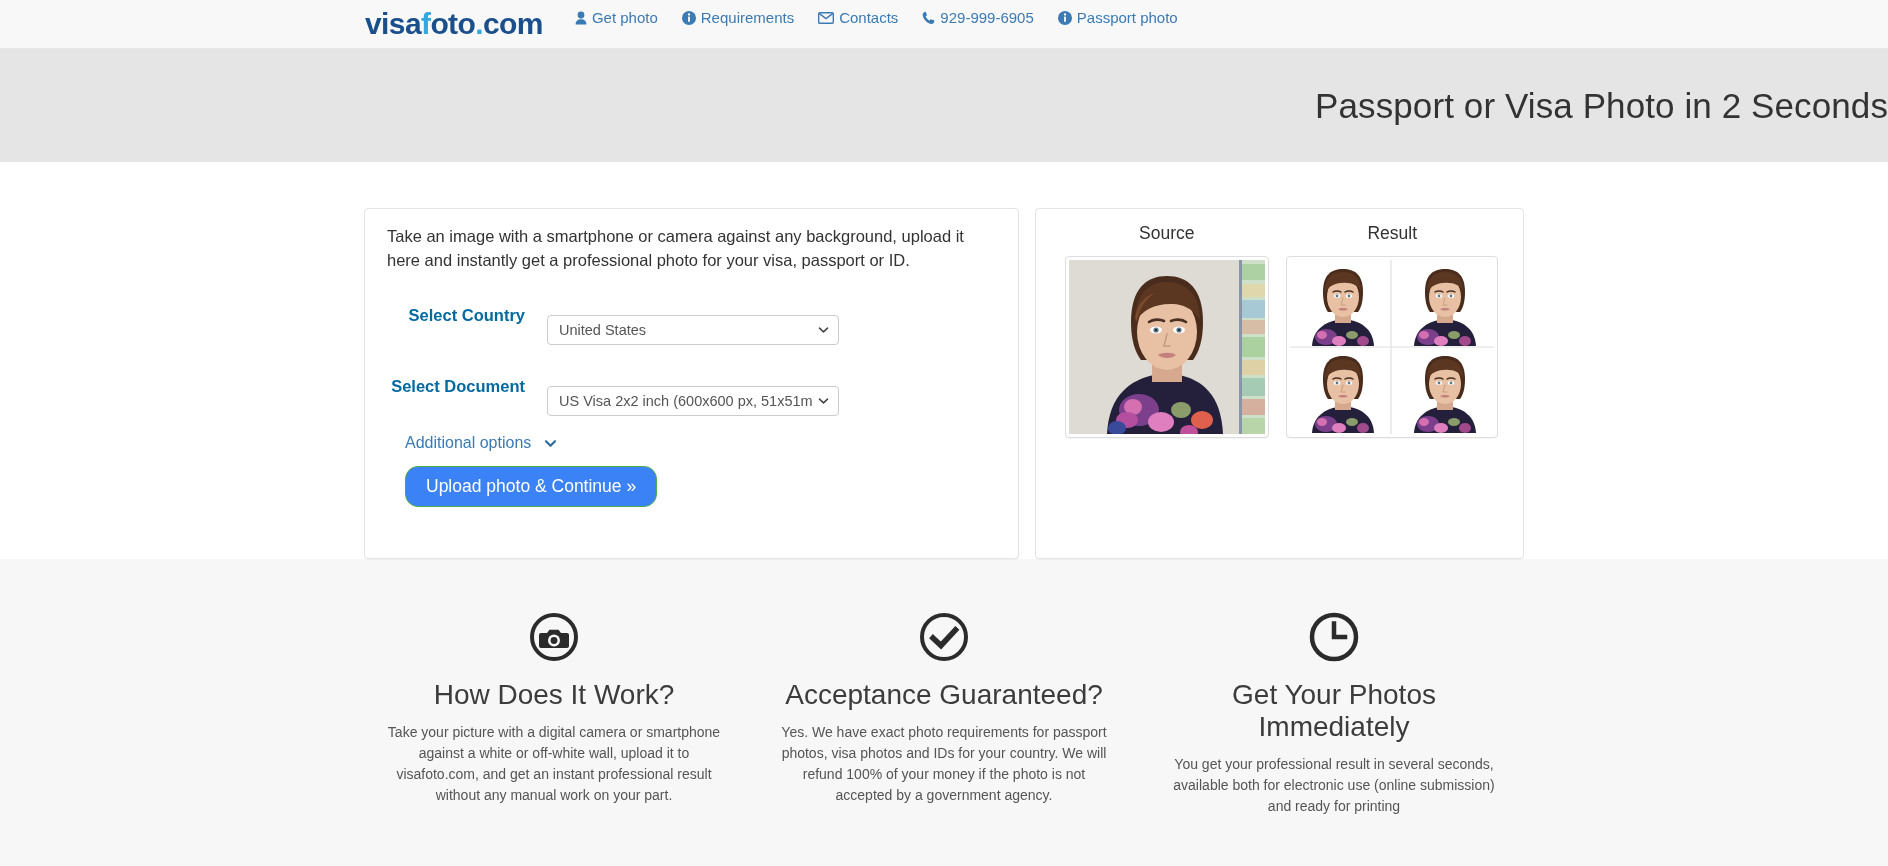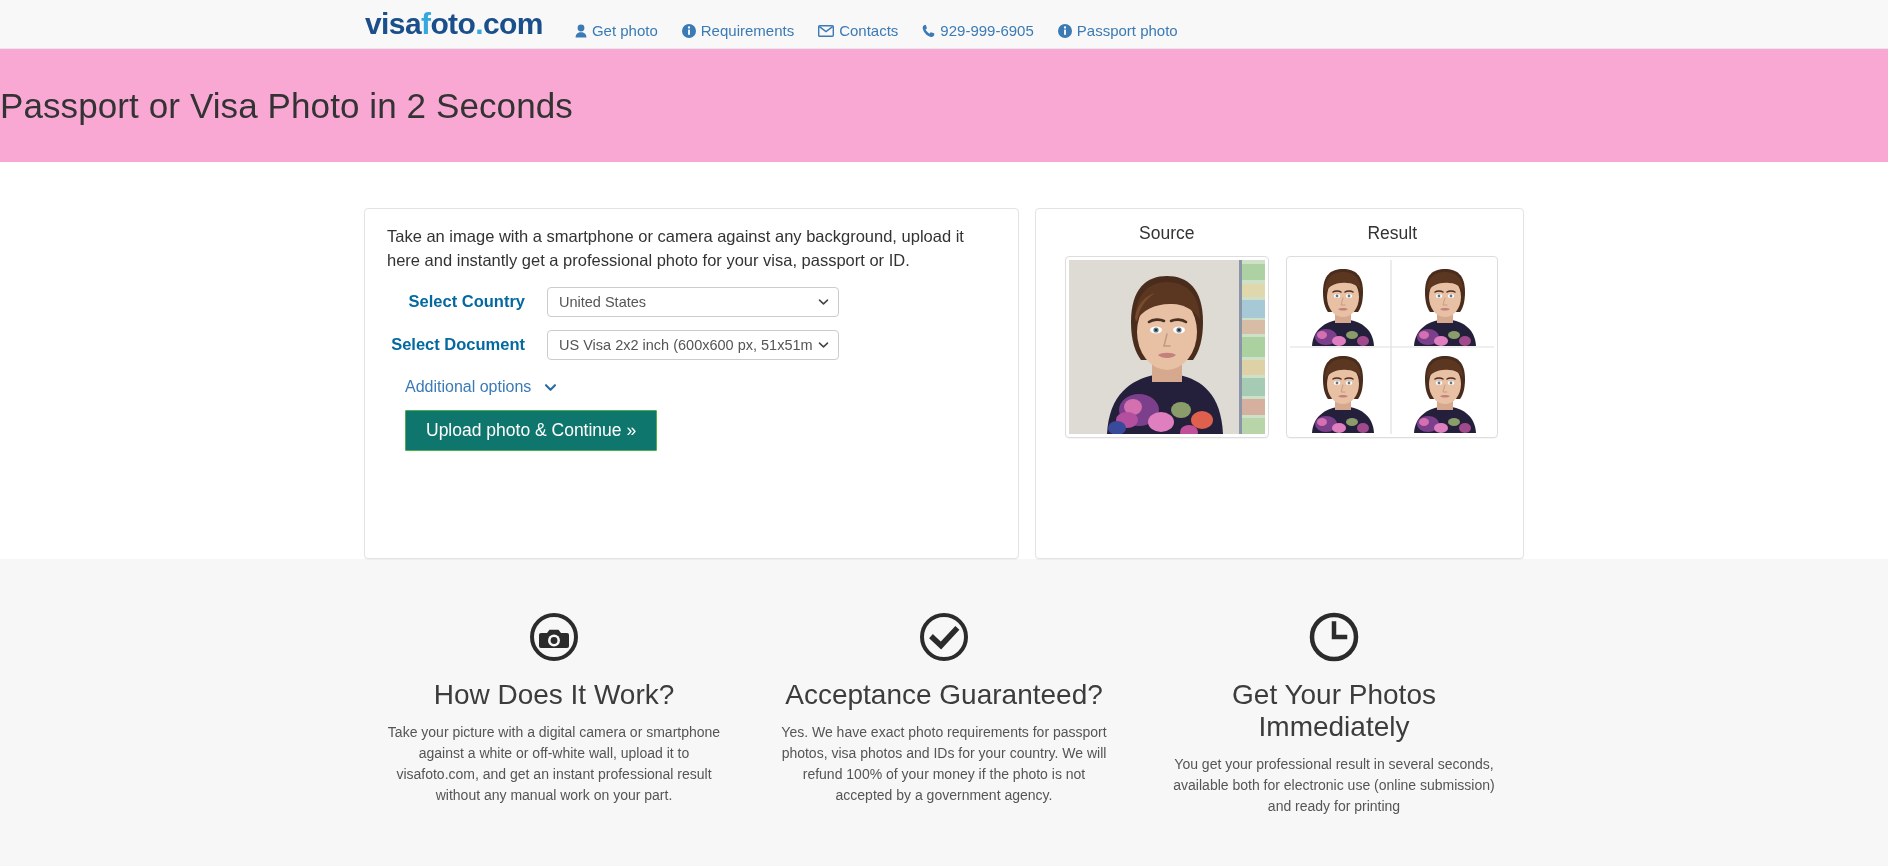--- a/index.html
+++ b/index.html
@@ -16,21 +16,21 @@
   .site-header {
     height: 49px;
     background: #f8f8f8;
     border-bottom: 1px solid #e7e7e7;
     display: flex;
     align-items: center;
     justify-content: center;
   }
   .header-inner {
     display: flex;
-    align-items: flex-end;
+    align-items: flex-start;
     gap: 0;
     width: 1170px;
     padding-left: 6px;
   }
   .brand {
     font-size: 30px;
     font-weight: bold;
     letter-spacing: -0.6px;
     line-height: 1;
     margin-right: 20px;
@@ -49,25 +49,25 @@
     text-decoration: none;
     padding: 0 12px;
     white-space: nowrap;
     cursor: pointer;
   }
   .nav-ico { display: inline-flex; align-items: center; justify-content: center; }
   .nav-ico svg { display: block; }
 
   
   .hero {
-    background: #f9a8d4;
+    background: #e5e5e5;
     height: 113px;
     display: flex;
     align-items: center;
-    justify-content: flex-start;
+    justify-content: flex-end;
   }
   .hero h1 {
     margin: 0;
     font-size: 35px;
     font-weight: normal;
     color: #333333;
     letter-spacing: 0.1px;
   }
 
   
@@ -122,20 +122,21 @@
     border: 1px solid #cccccc;
     border-radius: 4px;
     background: #ffffff;
     display: flex;
     align-items: center;
     padding: 0 26px 0 11px;
     font-size: 14.5px;
     color: #555555;
     overflow: hidden;
     cursor: pointer;
+    margin-top: 28px;
   }
   .select-box .sel-text {
     white-space: nowrap;
     overflow: hidden;
   }
   .caret {
     position: absolute;
     right: 9px;
     top: 50%;
     transform: translateY(-50%);
@@ -154,23 +155,23 @@
     gap: 13px;
     cursor: pointer;
   }
   .chev { width: 13px; height: 13px; }
 
   .upload-btn {
     margin: 14px 0 0 18px;
     display: inline-flex;
     align-items: center;
     justify-content: center;
-    background: #0f766e;
+    background: #3b82f6;
     border: 1px solid #4cae4c;
-    border-radius: 1px;
+    border-radius: 13px;
     color: #ffffff;
     font-size: 17.5px;
     padding: 11px 20px;
     cursor: pointer;
     font-family: inherit;
     line-height: 1;
   }
 
   
   .preview-panel {

